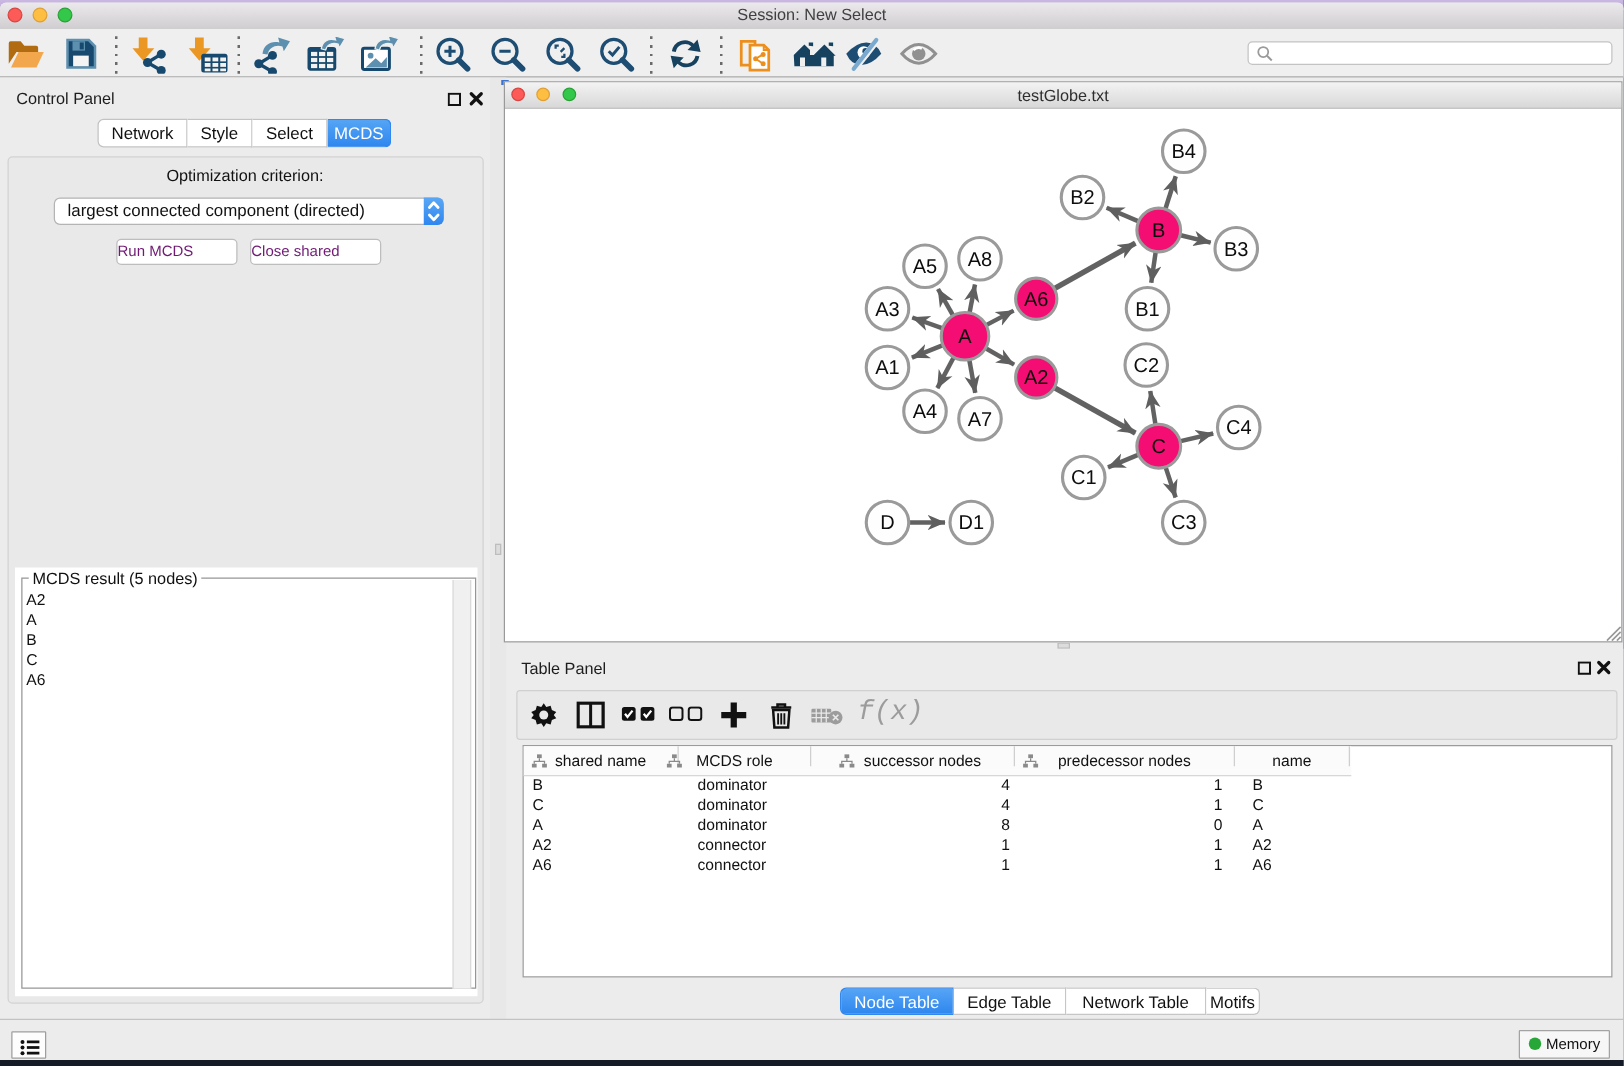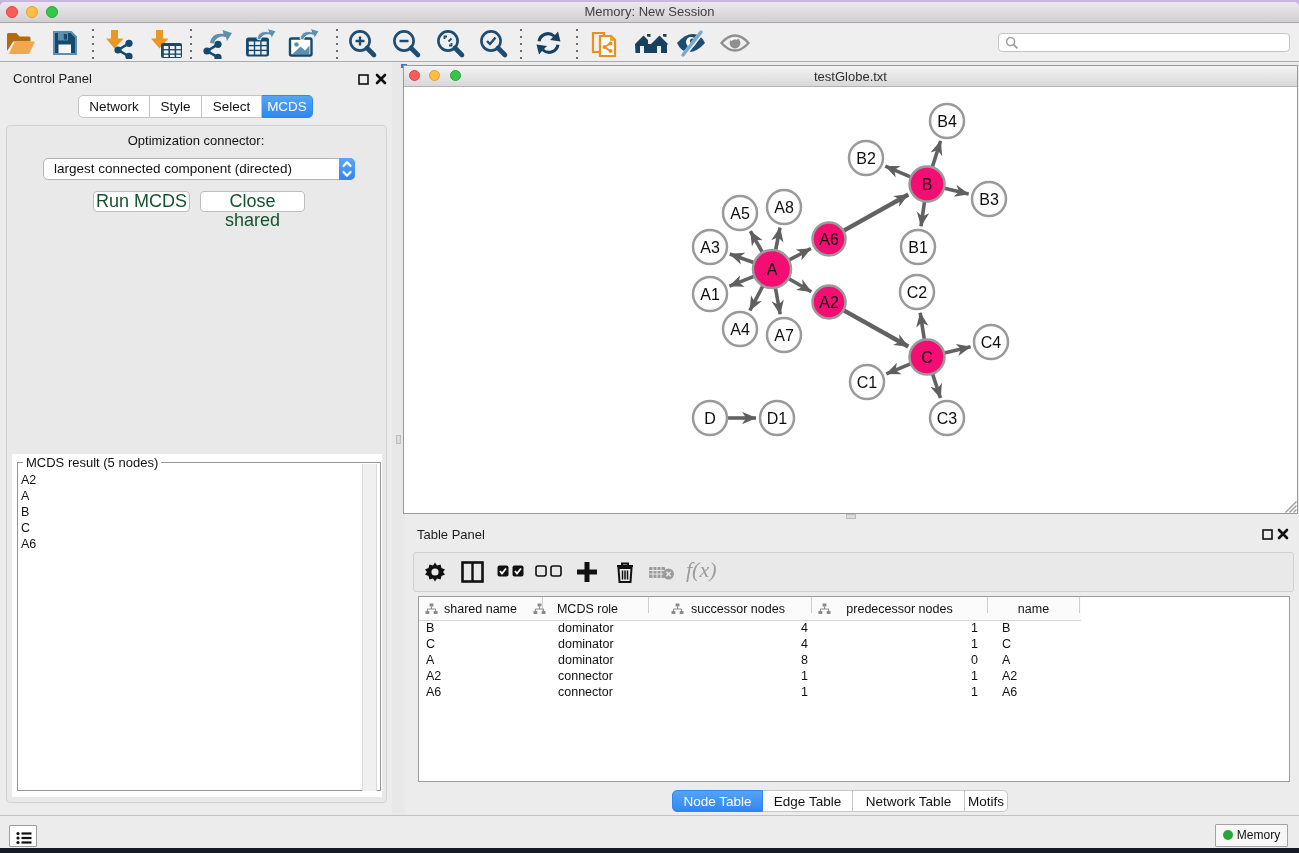--- a/index.html
+++ b/index.html
@@ -24,21 +24,21 @@
 #cp-body{left:6px;top:63px;width:381px;height:678px;background:#e9e9e9;border:1px solid #d2d2d2;border-radius:4px;}
 #tabs-cp{left:78px;top:33px;height:23px;}
 .seg{position:absolute;top:0;height:23px;background:#fff;border:1px solid #c3c3c3;font-size:13.5px;color:#111;text-align:center;line-height:22px;}
 .seg.sel{background:linear-gradient(#55a4f5,#2f87ef);color:#fff;border-color:#2f87ef;}
 #opt-label{left:0;top:71px;width:392px;text-align:center;font-size:13px;color:#111;}
 #dropdown{left:43px;top:96px;width:312px;height:22px;background:#fff;border:1px solid #b4b4b4;border-radius:5px;}
 #dropdown .txt{left:10px;top:2px;font-size:13.5px;color:#111;}
 #dd-step{right:-1px;top:-1px;width:16px;height:22px;background:linear-gradient(#5aa7f6,#2e86ef);border-radius:0 5px 5px 0;}
 #btn-run{left:93px;top:129px;width:97px;height:21px;}
 #btn-close{left:200px;top:129px;width:105px;height:21px;}
-.pbtn{background:#fff;border:1px solid #bdbdbd;border-radius:4px;font-size:18px;color:#14532d;text-align:center;line-height:19px;}
+.pbtn{background:#fff;border:1px solid #bdbdbd;border-radius:4px;font-size:12px;color:#701a75;text-align:left;line-height:19px;}
 #result-wrap{left:12px;top:392px;width:370px;height:343px;background:#fff;}
 #result-box{left:5px;top:8px;width:364px;height:329px;border:1px solid #969696;}
 #result-label{left:5px;top:-8px;background:#fff;padding:0 3px;font-size:13px;color:#111;}
 #result-list{left:3px;top:9px;font-size:12.5px;color:#111;line-height:16px;}
 #result-scroll{right:3px;top:1px;width:15px;height:327px;background:#f0f0f0;border-left:1px solid #dadada;border-right:1px solid #dadada;}
 
 #vdivider{left:392px;top:60px;width:13px;height:753px;background:#e8e8e8;}
 #netwin{left:403px;top:63px;width:895px;height:449px;background:#fff;border:1px solid #999;}
 #nw-title{left:0;top:0;width:100%;height:21px;background:linear-gradient(#f3f3f3,#d8d8d8);border-bottom:1px solid #b3b3b3;}
 #nw-title .tl{top:4px;width:11px;height:11px;}
@@ -65,21 +65,21 @@
 #mem-btn{left:1215px;top:8px;width:73px;height:23px;background:#f7f7f7;border:1px solid #a3a3a3;border-radius:1px;font-size:12px;color:#111;line-height:21px;text-align:center;}
 #mem-btn i{display:inline-block;width:10px;height:10px;border-radius:50%;background:#28a739;margin-right:4px;vertical-align:-1px;}
 </style></head>
 <body>
 <div class="abs" id="desktop-top"></div>
 <div class="abs" id="mainwin">
 <div class="abs" id="titlebar">
   <div class="abs tl r"></div>
       <div class="abs tl y"></div>
       <div class="abs tl g"></div>
-  <div class="abs" id="title-text">Memory: New Session</div>
+  <div class="abs" id="title-text">Session: New Select</div>
 </div>
 <div class="abs" id="toolbar">
   <svg class="abs ticon" style="left:4px" width="33" height="30" viewBox="0 0 33 30">
 <path d="M3 23 V6.5 Q3 5 4.5 5 H12.5 L15.5 8.5 H25 Q26.5 8.5 26.5 10 V13.5 H9.2 L3 23 Z" fill="#b16c11"></path>
 <path d="M4.8 26 L10.8 13.5 H31 L25.2 26 Z" fill="#f3a74c"></path>
 </svg>
   <svg class="abs ticon" style="left:51px" width="28" height="30" viewBox="0 0 28 30">
 <path d="M2 3 H20.5 L26 8.5 V27 H2 Z" fill="#5d8fae"></path>
 <path d="M4 5 H19.5 L24 9.5 V25 H4 Z" fill="#16496d"></path>
 <rect x="7" y="5" width="10" height="7.5" fill="#5d8fae"></rect>
@@ -207,21 +207,21 @@
   <svg class="abs" style="left:375px;top:11px" width="12" height="12" viewBox="0 0 12 12">
         <path d="M2 2 L10 10 M10 2 L2 10" stroke="#111" stroke-width="2.6" stroke-linecap="round"></path>
       </svg>
   <div class="abs" id="tabs-cp">
     <div class="seg" style="left:0;width:72px;border-radius:5px 0 0 5px;">Network</div>
     <div class="seg" style="left:72px;width:52px;border-left:none;">Style</div>
     <div class="seg" style="left:124px;width:60px;border-left:none;">Select</div>
     <div class="seg sel" style="left:184px;width:51px;border-left:none;border-radius:0 5px 5px 0;">MCDS</div>
   </div>
   <div class="abs" id="cp-body"></div>
-  <div class="abs" id="opt-label">Optimization connector:</div>
+  <div class="abs" id="opt-label">Optimization criterion:</div>
   <div class="abs" id="dropdown">
     <div class="abs txt">largest connected component (directed)</div>
     <div class="abs" id="dd-step">
       <svg width="16" height="22" viewBox="0 0 16 22">
             <path d="M4.5 8 L8 4.2 L11.5 8 M4.5 14 L8 17.8 L11.5 14" fill="none" stroke="#fff" stroke-width="2.2" stroke-linecap="round" stroke-linejoin="round"></path>
           </svg>
     </div>
   </div>
   <div class="abs pbtn" id="btn-run">Run MCDS</div>
   <div class="abs pbtn" id="btn-close">Close shared</div>
@@ -354,21 +354,21 @@
     <svg class="abs" style="left:235px;top:13px" width="26" height="14" viewBox="0 0 26 14">
           <g fill="#9c9c9c">
             <rect x="0" y="1" width="16" height="11" rx="1"></rect>
           </g>
           <g stroke="#e9e9e9" stroke-width="1">
             <path d="M0 4.5 H16 M0 8 H16 M4 1 V12 M8 1 V12 M12 1 V12"></path>
           </g>
           <circle cx="19.5" cy="8" r="5.5" fill="#9c9c9c"></circle>
           <path d="M17.3 5.8 L21.7 10.2 M21.7 5.8 L17.3 10.2" stroke="#e9e9e9" stroke-width="1.4"></path>
         </svg>
-    <div class="abs" style="left:272px;top:4px;font-family:Liberation Serif, serif;font-style:italic;font-size:22px;color:#9c9c9c;">f(x)</div>
+    <div class="abs" style="left:272px;top:4px;font-family:Liberation Mono, monospace;font-style:italic;font-size:22px;color:#9c9c9c;">f(x)</div>
   </div>
   <div class="abs" id="tp-table">
     <div class="abs" id="tp-header">
       <div class="th" style="left:0;width:124px;"><svg width="13" height="12" viewBox="0 0 13 12">
               <g fill="#8a8a8a">
                 <rect x="4.6" y="0.5" width="3.8" height="3"></rect>
                 <rect x="0.5" y="8" width="3.8" height="3"></rect>
                 <rect x="8.7" y="8" width="3.8" height="3"></rect>
                 <path d="M6.5 3.5 V6 M2.4 8 V6 H10.6 V8" stroke="#8a8a8a" stroke-width="1" fill="none"></path>
               </g>

